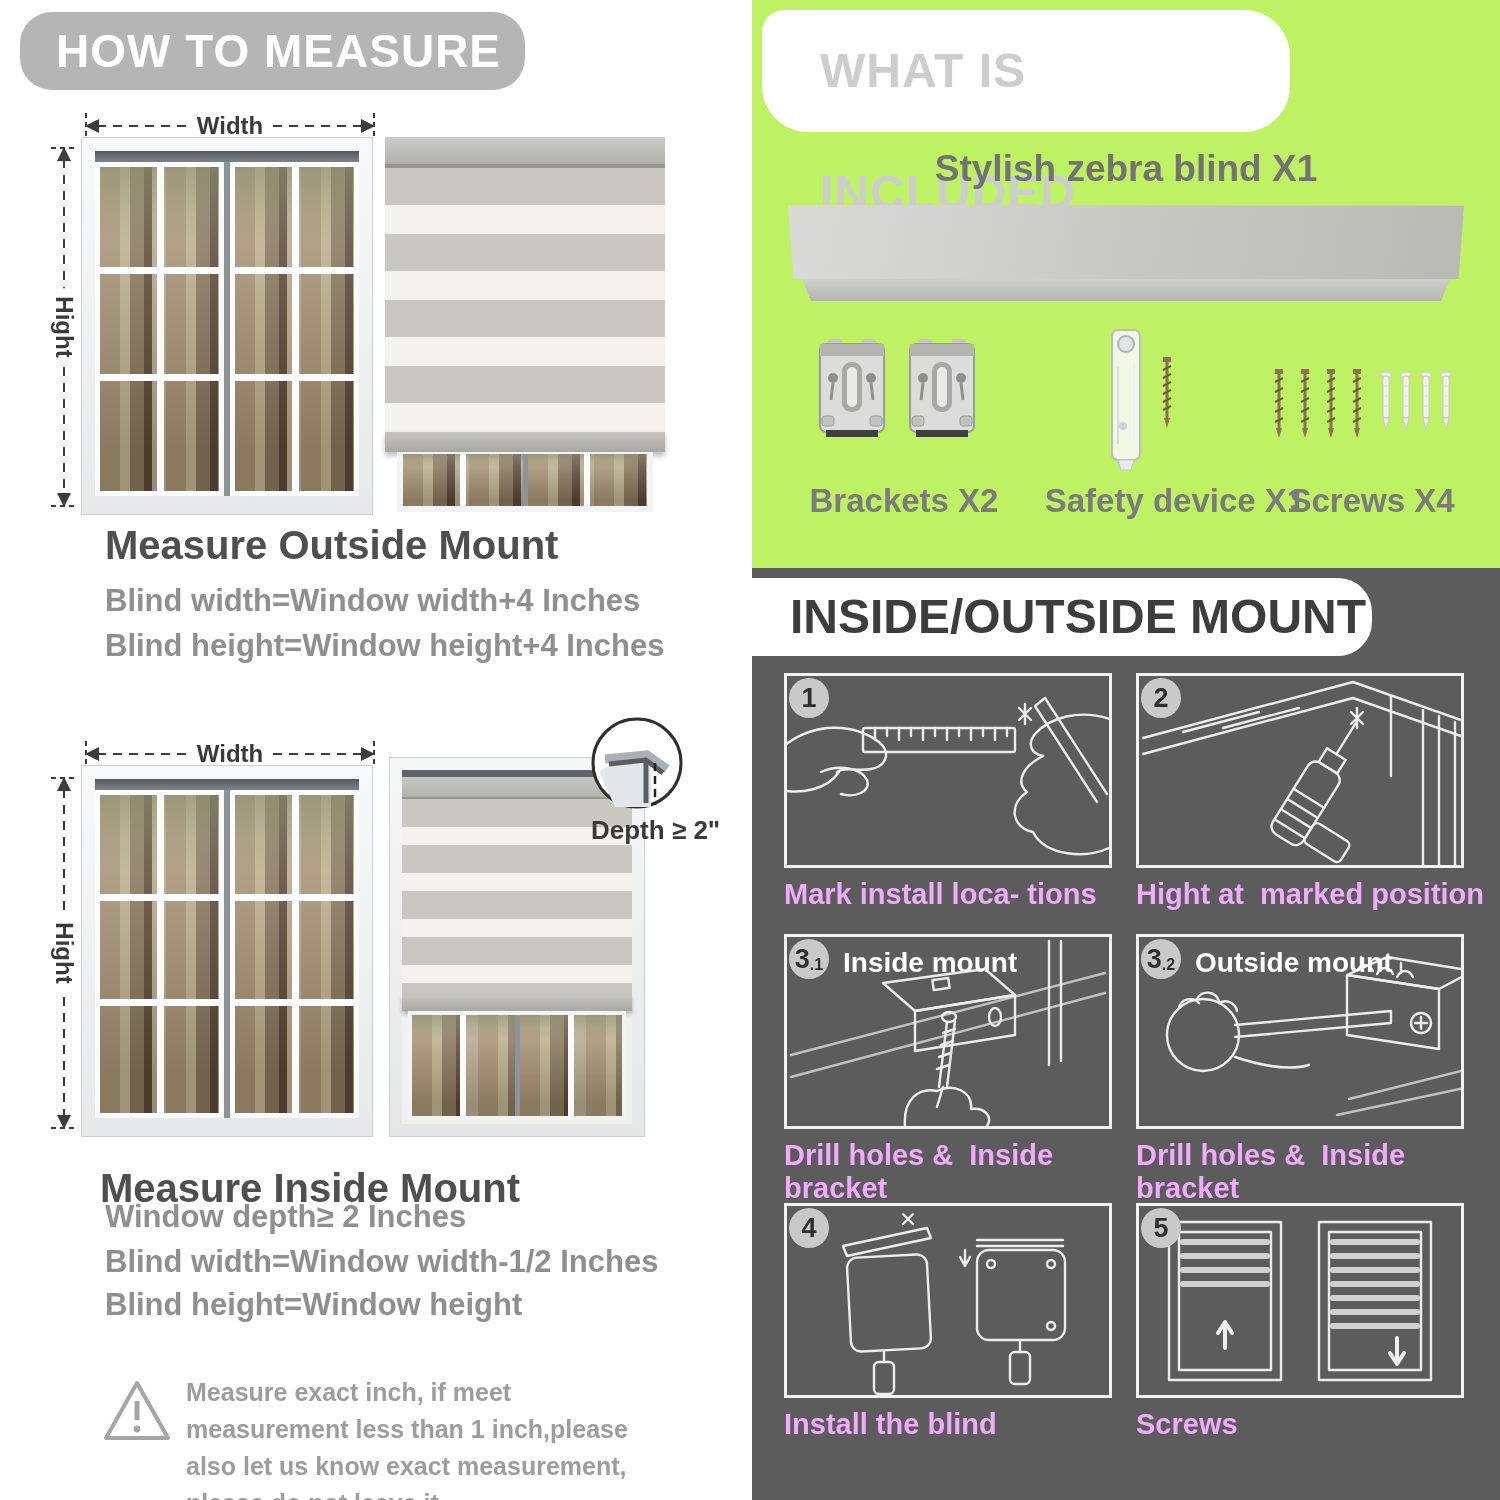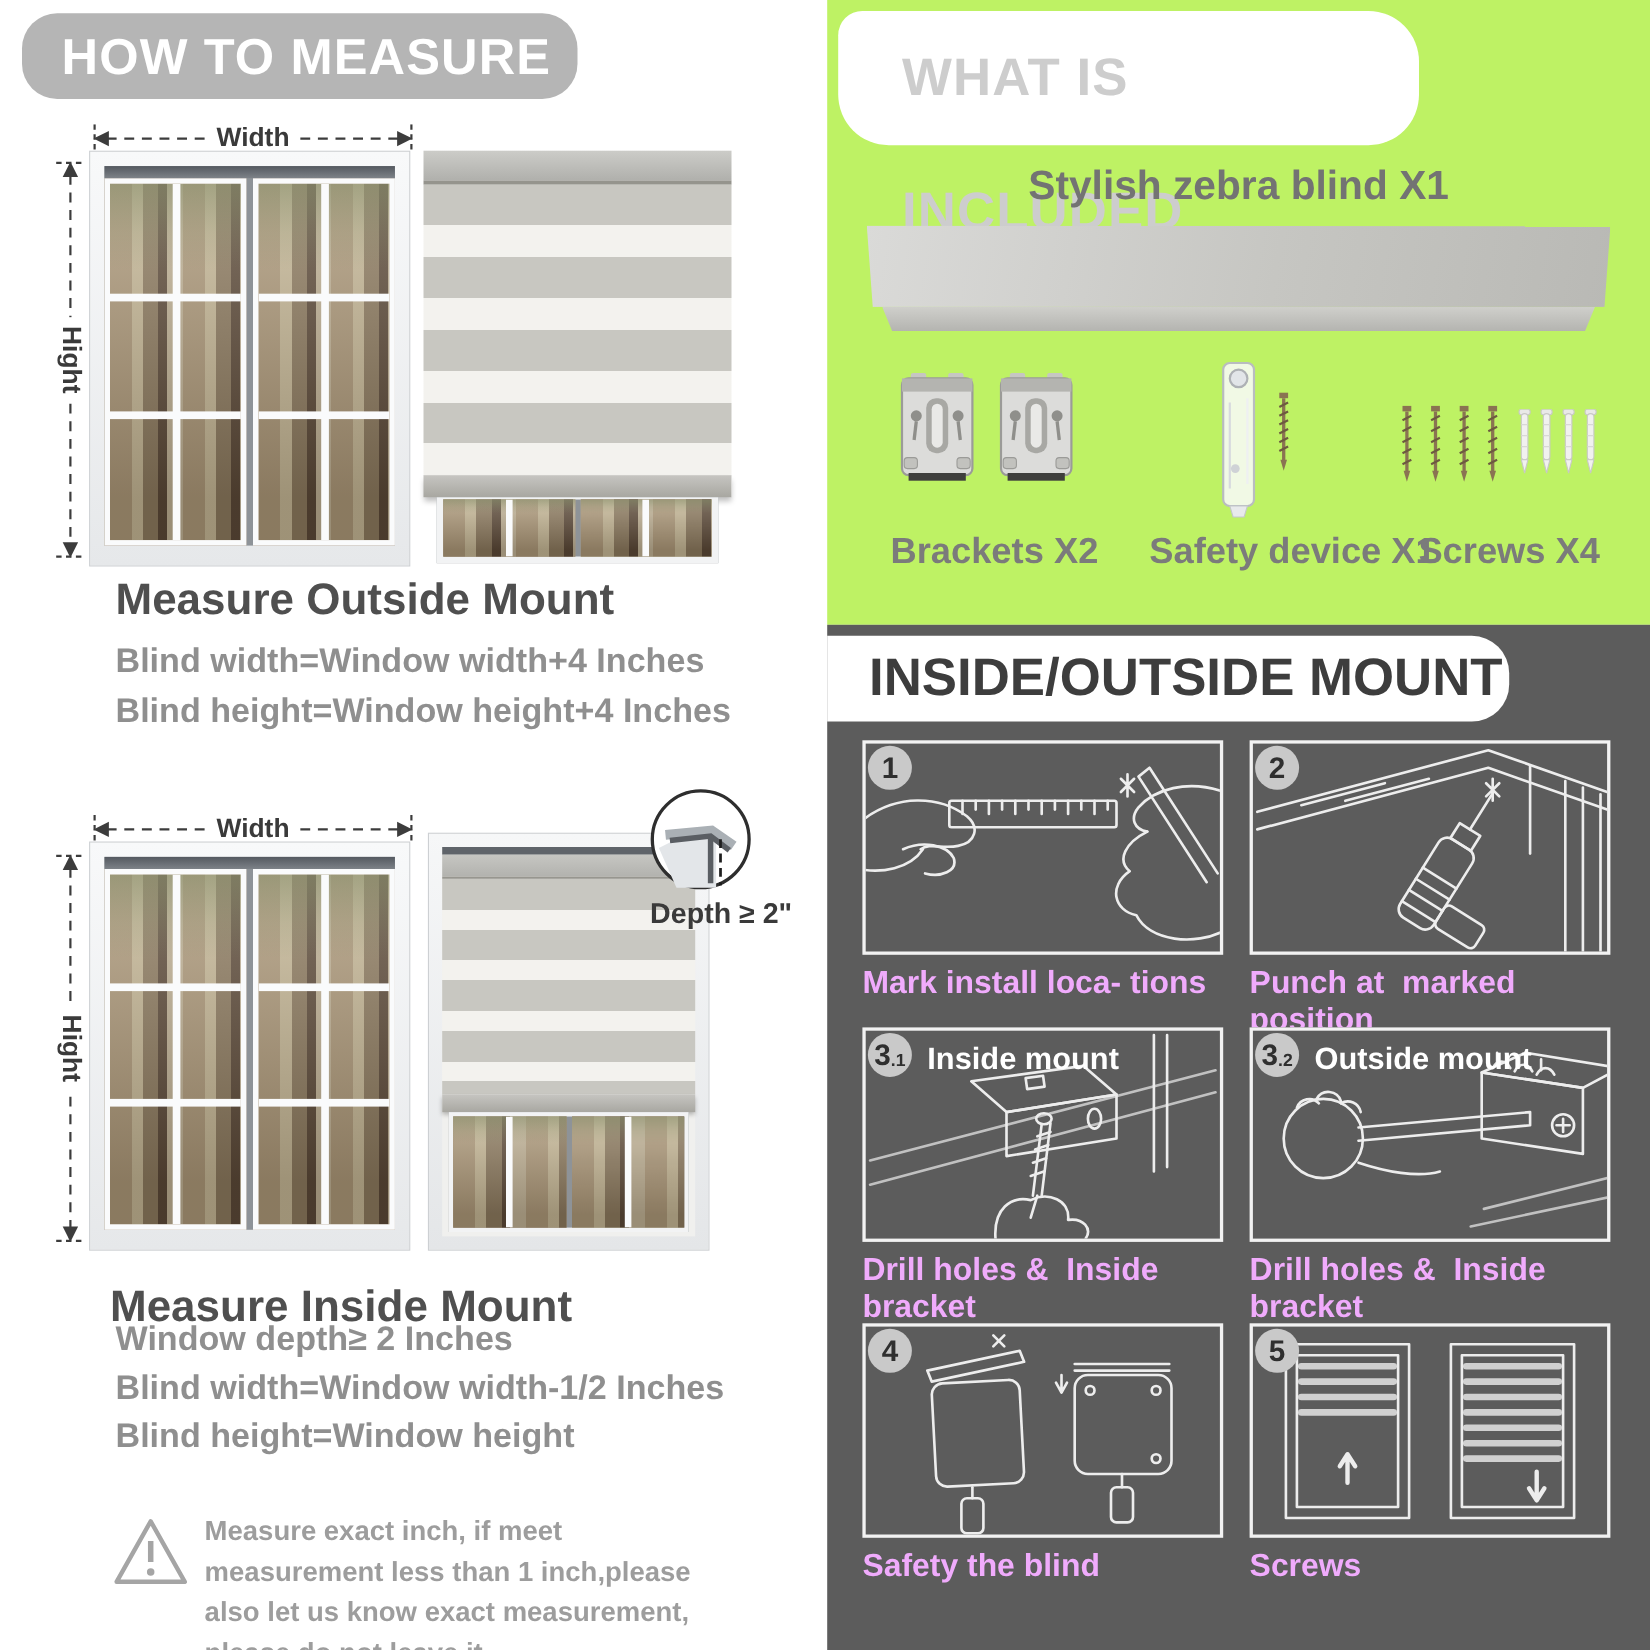--- a/index.html
+++ b/index.html
@@ -432,21 +432,21 @@
               <line x1="144" y1="103" x2="144" y2="139"></line>
             <line x1="156" y1="103" x2="156" y2="139"></line>
               <line x1="168" y1="103" x2="168" y2="139"></line>
             <rect x="204" y="110" width="16" height="22"></rect>
             <line x1="220" y1="121" x2="258" y2="121"></line>
             <rect x="128" y="139" width="24" height="42" rx="5"></rect>
           </g>
           <path d="M212,36 l12,12 M224,36 l-12,12 M218,32 l0,20"></path>
         </svg>
       </div>
-      <div class="caption">Punch at  marked position</div>
+      <div class="caption">Hight at  marked position</div>
     </div>
 
     <div class="step" style="left:32px;top:366px;">
       <div class="art">
         <div class="badge">
             <span>3</span>
             <span class="sub">.1</span>
           </div>
         <div class="inner-title">Inside mount</div>
         <svg class="lineart" viewBox="0 0 322 189" fill="none" stroke="#ededed" stroke-width="2.4" stroke-linecap="round" stroke-linejoin="round">
@@ -509,21 +509,21 @@
           <path d="M178,44 l0,14 m-5,-7 l5,9 5,-9"></path>
           <path d="M190,34 L276,34 M190,40 L276,40"></path>
           <rect x="190" y="44" width="88" height="90" rx="12"></rect>
           <circle cx="204" cy="58" r="4"></circle>
             <circle cx="264" cy="58" r="4"></circle>
             <circle cx="264" cy="120" r="4"></circle>
           <line x1="233" y1="134" x2="233" y2="146"></line>
           <rect x="223" y="146" width="20" height="32" rx="5"></rect>
         </svg>
       </div>
-      <div class="caption">Safety the blind</div>
+      <div class="caption">Install the blind</div>
     </div>
 
     <div class="step" style="left:384px;top:635px;">
       <div class="art">
         <div class="badge">
             <span>5</span>
             <span class="sub"></span>
           </div>
         <svg class="lineart" viewBox="0 0 322 189" fill="none" stroke="#ededed" stroke-width="2.4" stroke-linecap="round" stroke-linejoin="round">
           <rect x="30" y="16" width="112" height="158"></rect>

